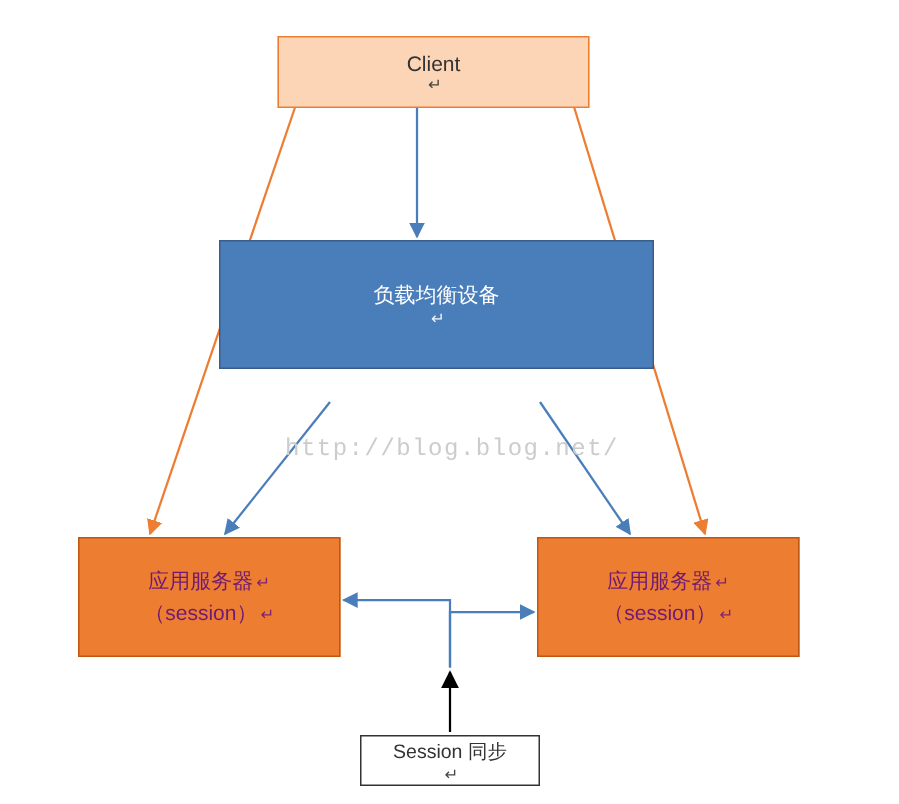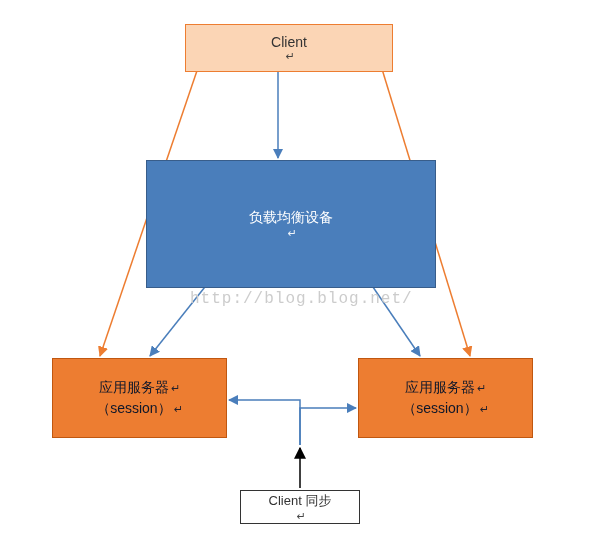--- a/index.html
+++ b/index.html
@@ -31,31 +31,31 @@
       height: 48px;
       background: #FBD5B5;
       border: 1.5px solid #ED7D31;
       color: #333;
       margin-top: 16px;
     }
     .lb-box {
       left: 146px;
       top: 160px;
       width: 290px;
-      height: 128px;
+      height: 86px;
       background: #4A7EBB;
       border: 1.5px solid #385D8A;
       color: #fff;
     }
     .app-box {
       width: 175px;
       height: 80px;
       background: #ED7D31;
       border: 1.5px solid #C05710;
-      color: #0f172a;
+      color: #701a75;
       line-height: 1.5;
     }
     .app-left {
       left: 52px;
       top: 358px;
     }
     .app-right {
       left: 358px;
       top: 358px;
     }
@@ -140,17 +140,17 @@
   <div><span>应用服务器</span><span class="ret">↵</span></div>
   <div><span>（session）</span><span class="ret">↵</span></div>
 </div>
 
 <div class="box app-box app-right">
   <div><span>应用服务器</span><span class="ret">↵</span></div>
   <div><span>（session）</span><span class="ret">↵</span></div>
 </div>
 
 <div class="box session-box">
-  <span>Client 同步</span>
+  <span>Session 同步</span>
     <span class="ret">↵</span>
 </div>
 
 <div class="watermark">http://blog.blog.net/</div>
 
 </body></html>

